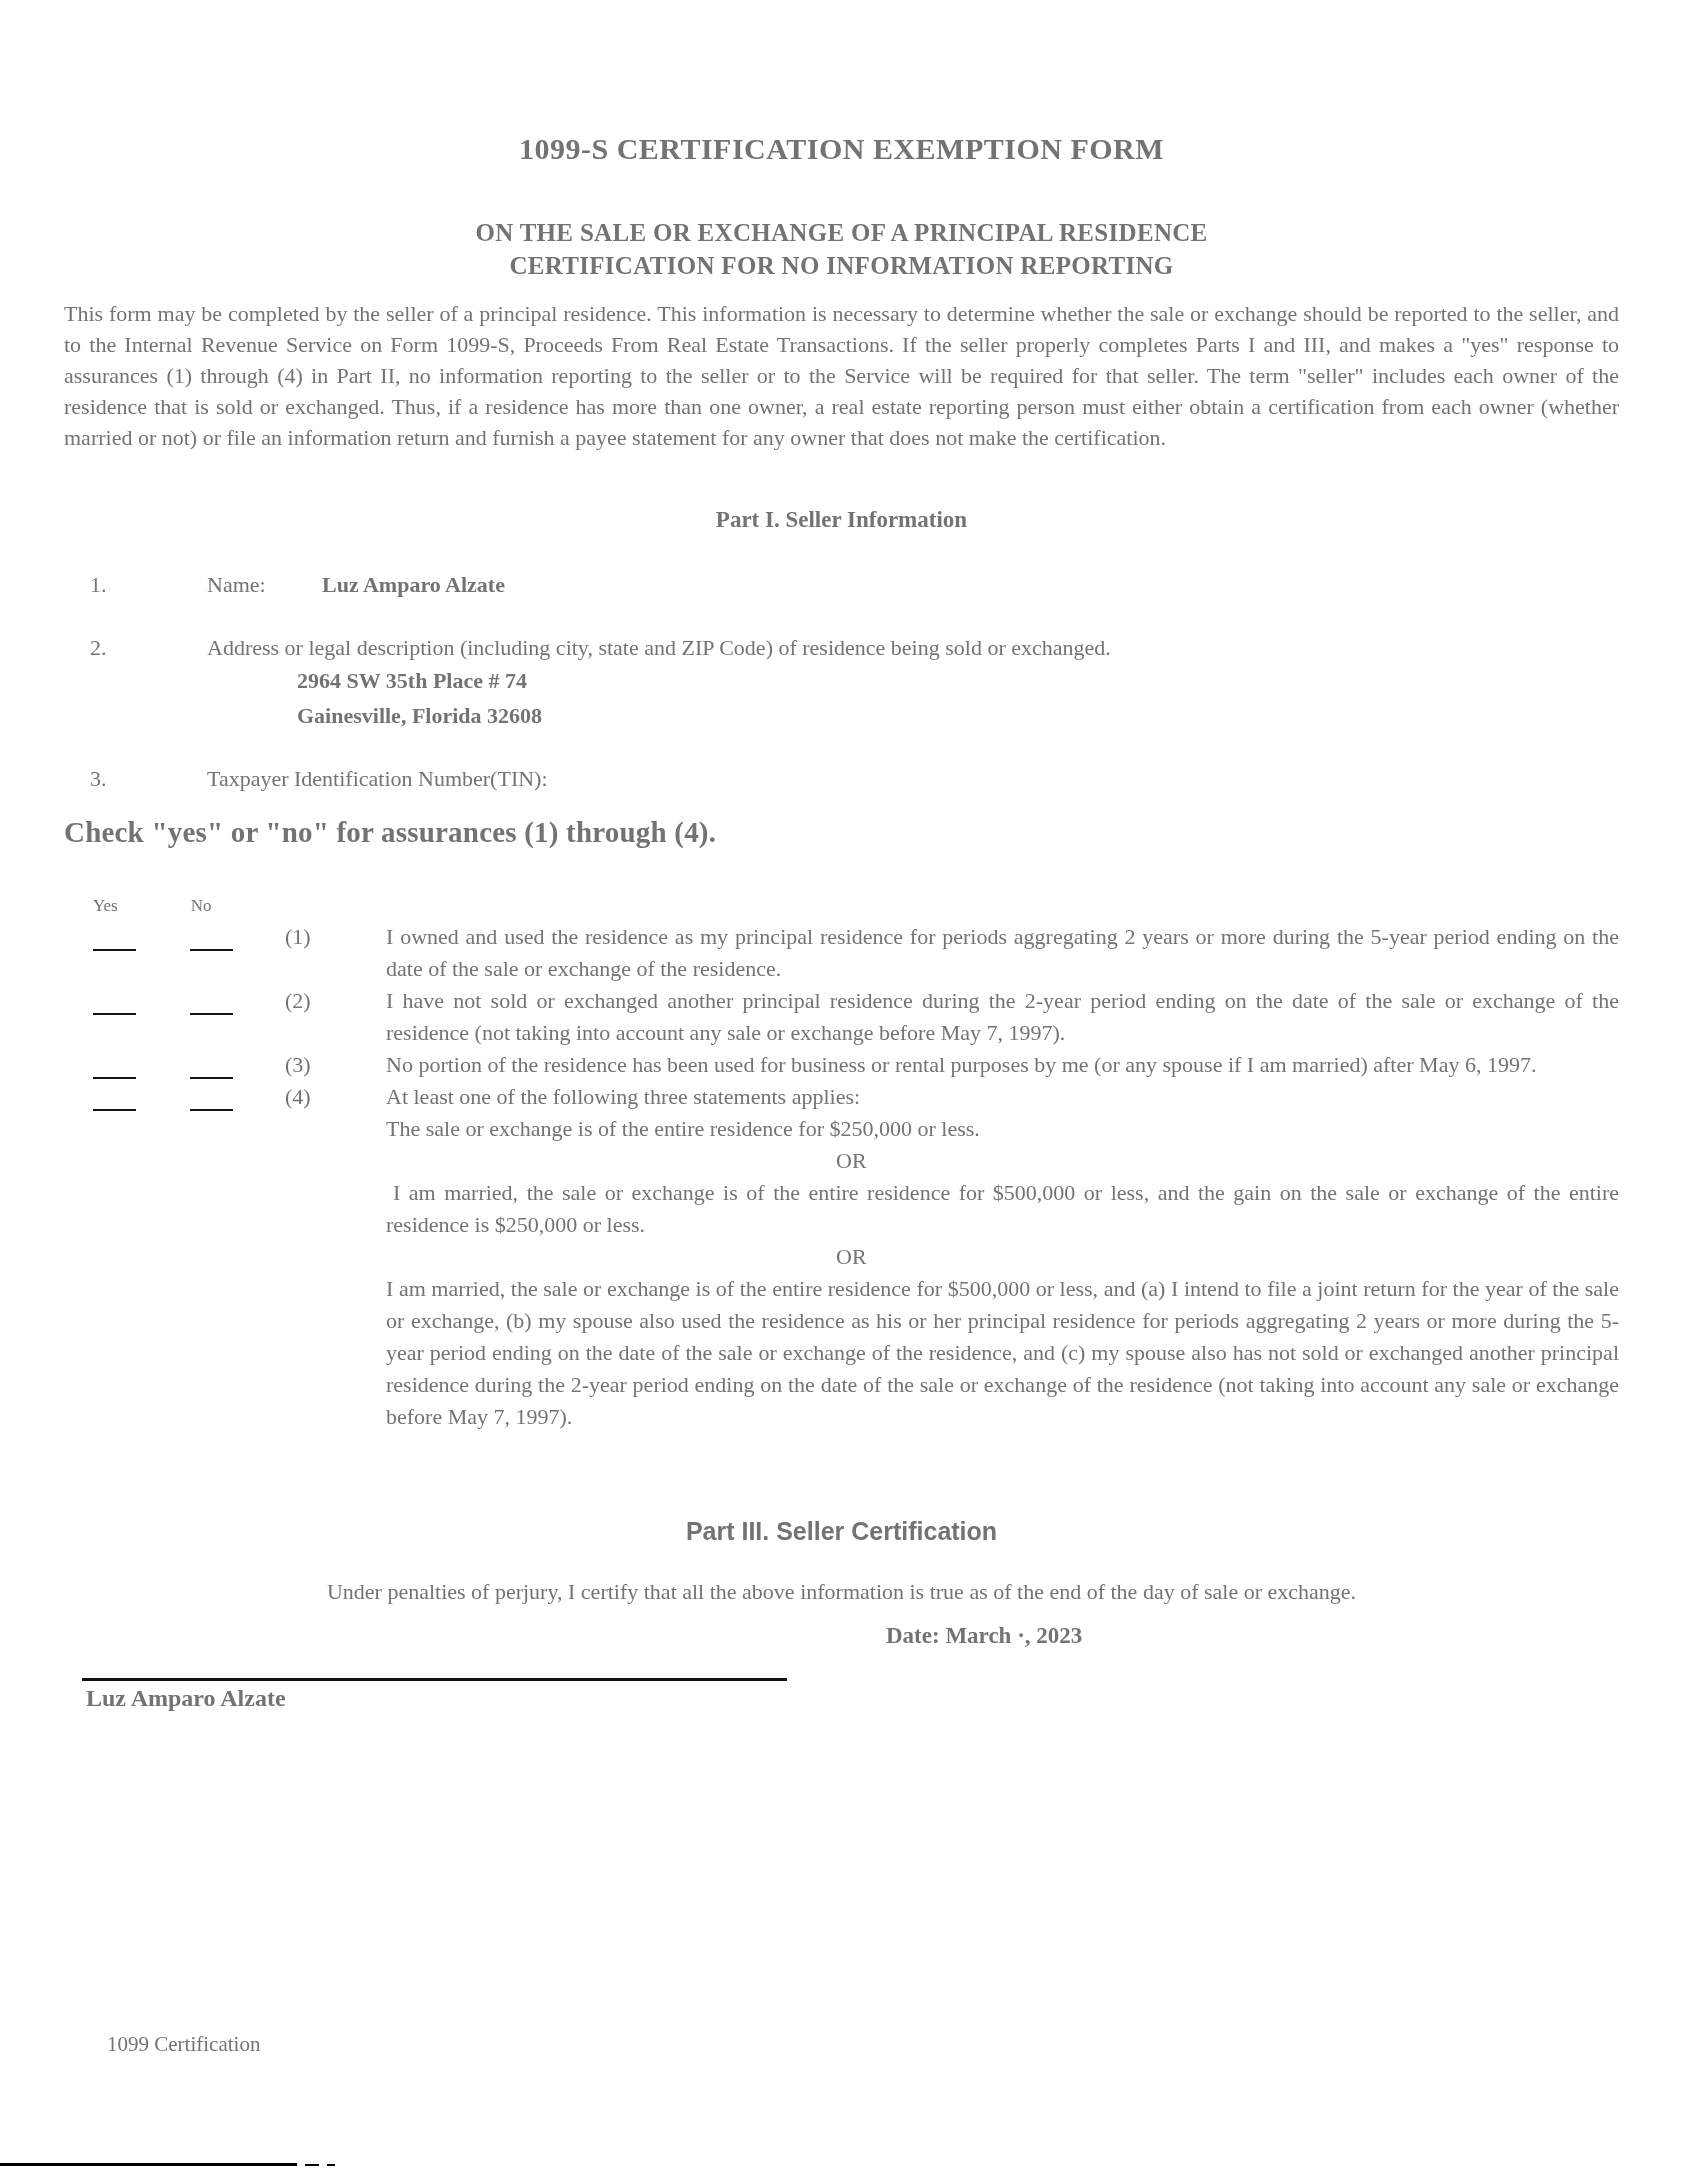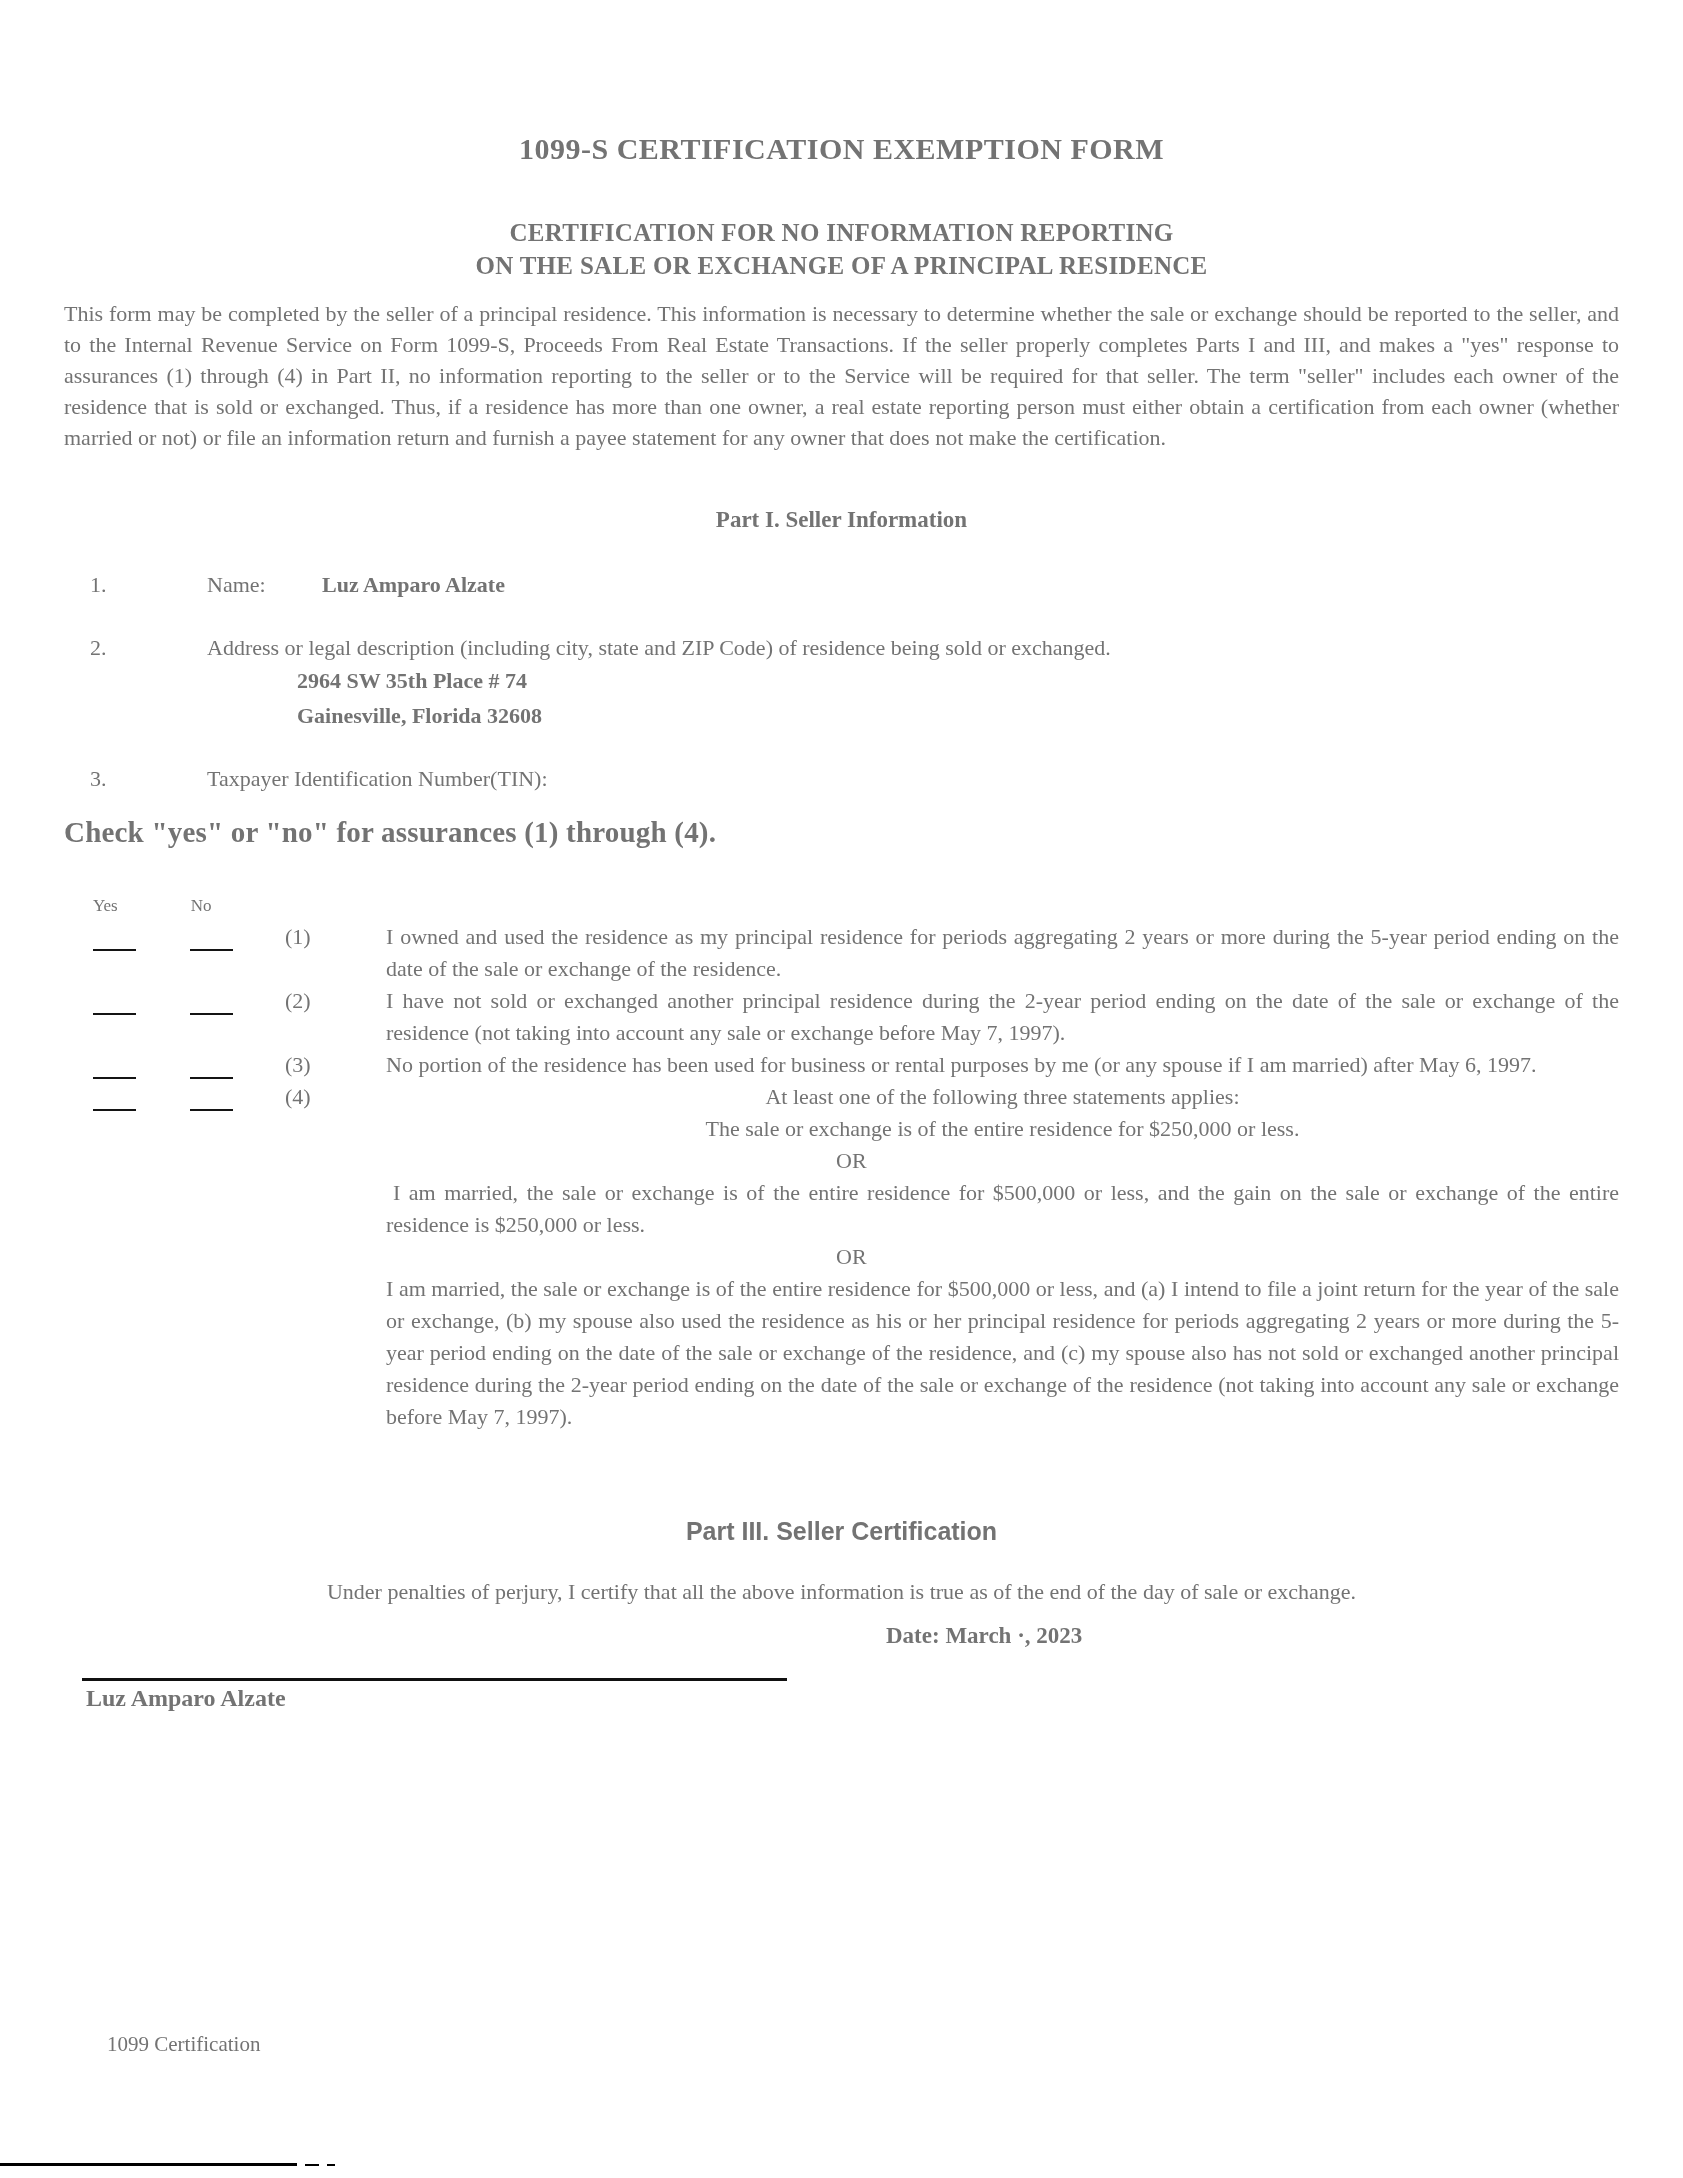--- a/index.html
+++ b/index.html
@@ -89,21 +89,21 @@
   .blank {
     position: absolute;
     top: 4px;
     height: 24px;
     border-bottom: 2px solid #141414;
   }
   .yes-blank { left: 29px; width: 43px; }
   .no-blank  { left: 126px; width: 43px; }
   .assurance-text { text-align: justify; }
   .sub-stmt { text-align: justify; }
-  .no-just { text-align: center; }
+  .no-just { text-align: left; }
   .or-line { margin-left: 450px; width: fit-content; text-align: left; }
   .indent-sp { text-indent: 7px; }
   .part3-heading {
     margin-top: 84px;
     text-align: center;
     font-family: "Liberation Sans", "DejaVu Sans", sans-serif;
     font-size: 25px;
     font-weight: bold;
   }
   .certification {
@@ -156,22 +156,22 @@
   .d2 { left: 327px; width: 8px; }
 </style>
 </head>
 <body>
 
 <div class="page">
 
   <div class="title">1099-S CERTIFICATION EXEMPTION FORM</div>
 
   <div class="subtitle">
+    <div>ON THE SALE OR EXCHANGE OF A PRINCIPAL RESIDENCE</div>
     <div>CERTIFICATION FOR NO INFORMATION REPORTING</div>
-    <div>ON THE SALE OR EXCHANGE OF A PRINCIPAL RESIDENCE</div>
   </div>
 
   <div class="intro">
     <span>This form may be completed by the seller of a principal residence.  This information is necessary to determine whether the sale or exchange should be reported to the seller, and to the Internal Revenue Service on Form 1099-S, Proceeds From Real Estate Transactions.  If the seller properly completes Parts I and III, and makes a "yes" response to assurances (1) through (4) in Part II, no information reporting to the seller or to the Service will be required for that seller.  The term "seller" includes each owner of the residence that is sold or exchanged. </span>
     <span class="bold">Thus, if a residence has more than one owner, a real estate reporting person must either obtain a certification from each owner (whether married or not) or file an information return and furnish a payee statement for any owner that does not make the certification.</span>
   </div>
 
   <div class="part-heading ph1">Part I. Seller Information</div>
 
   <div class="item-row i1">

